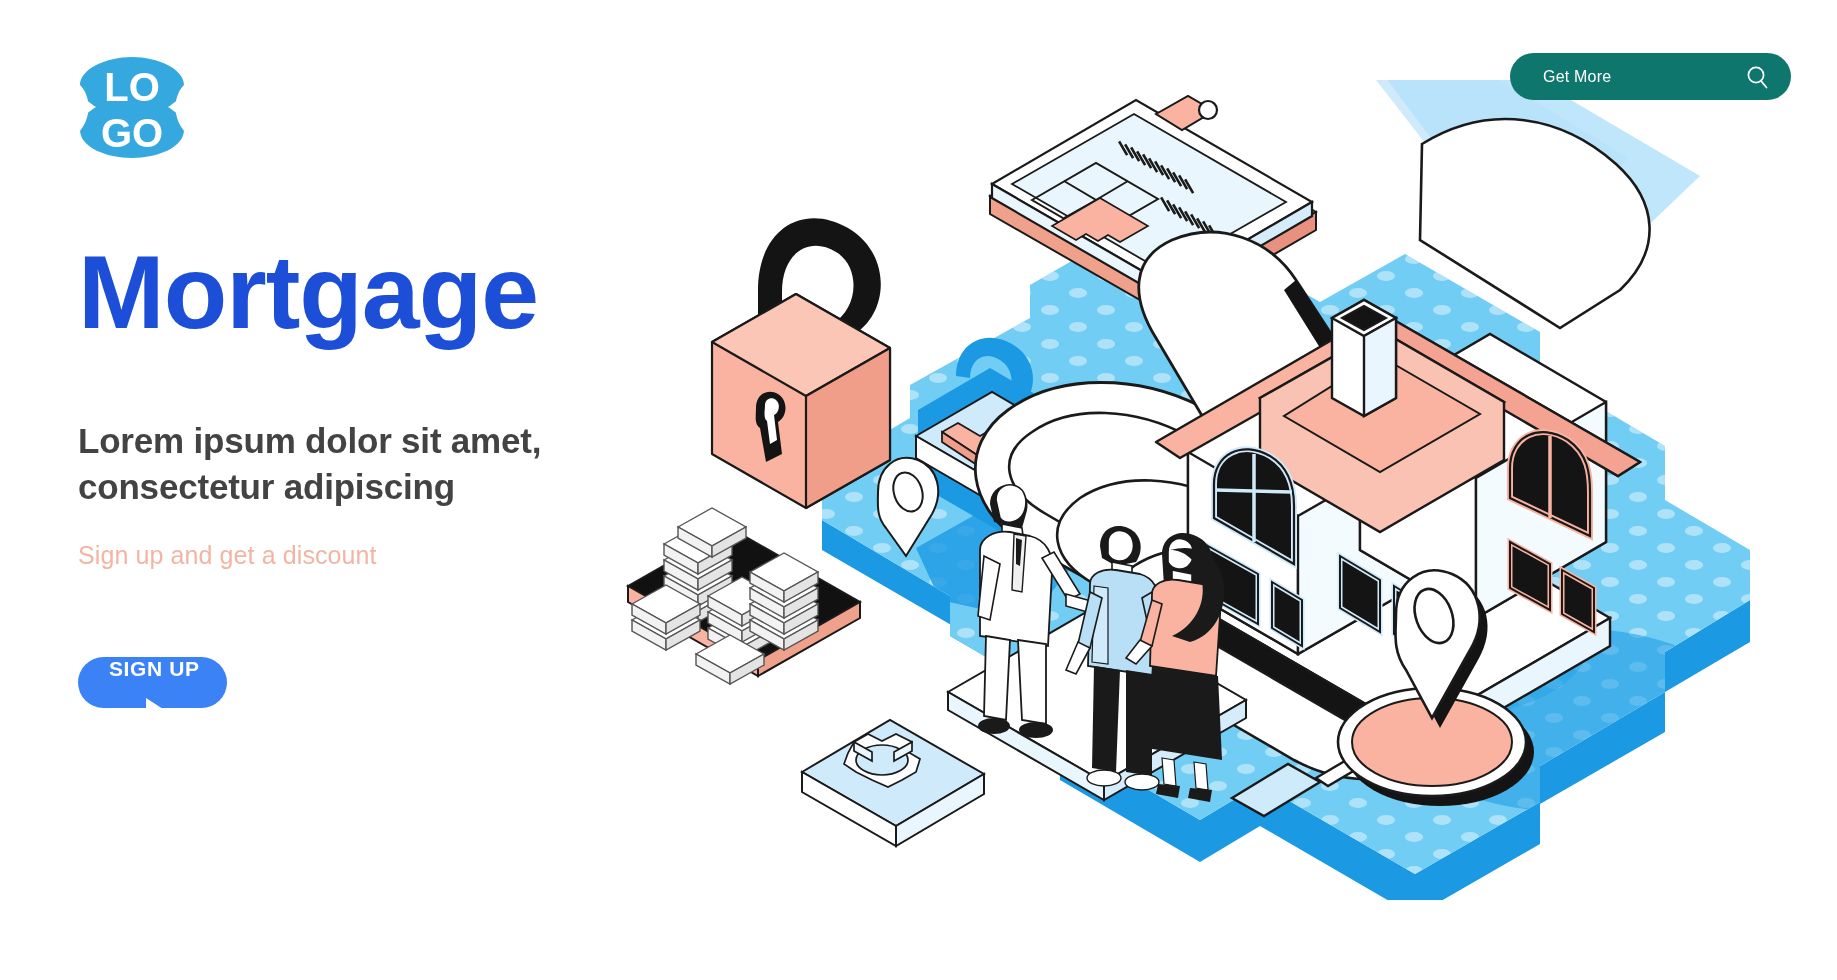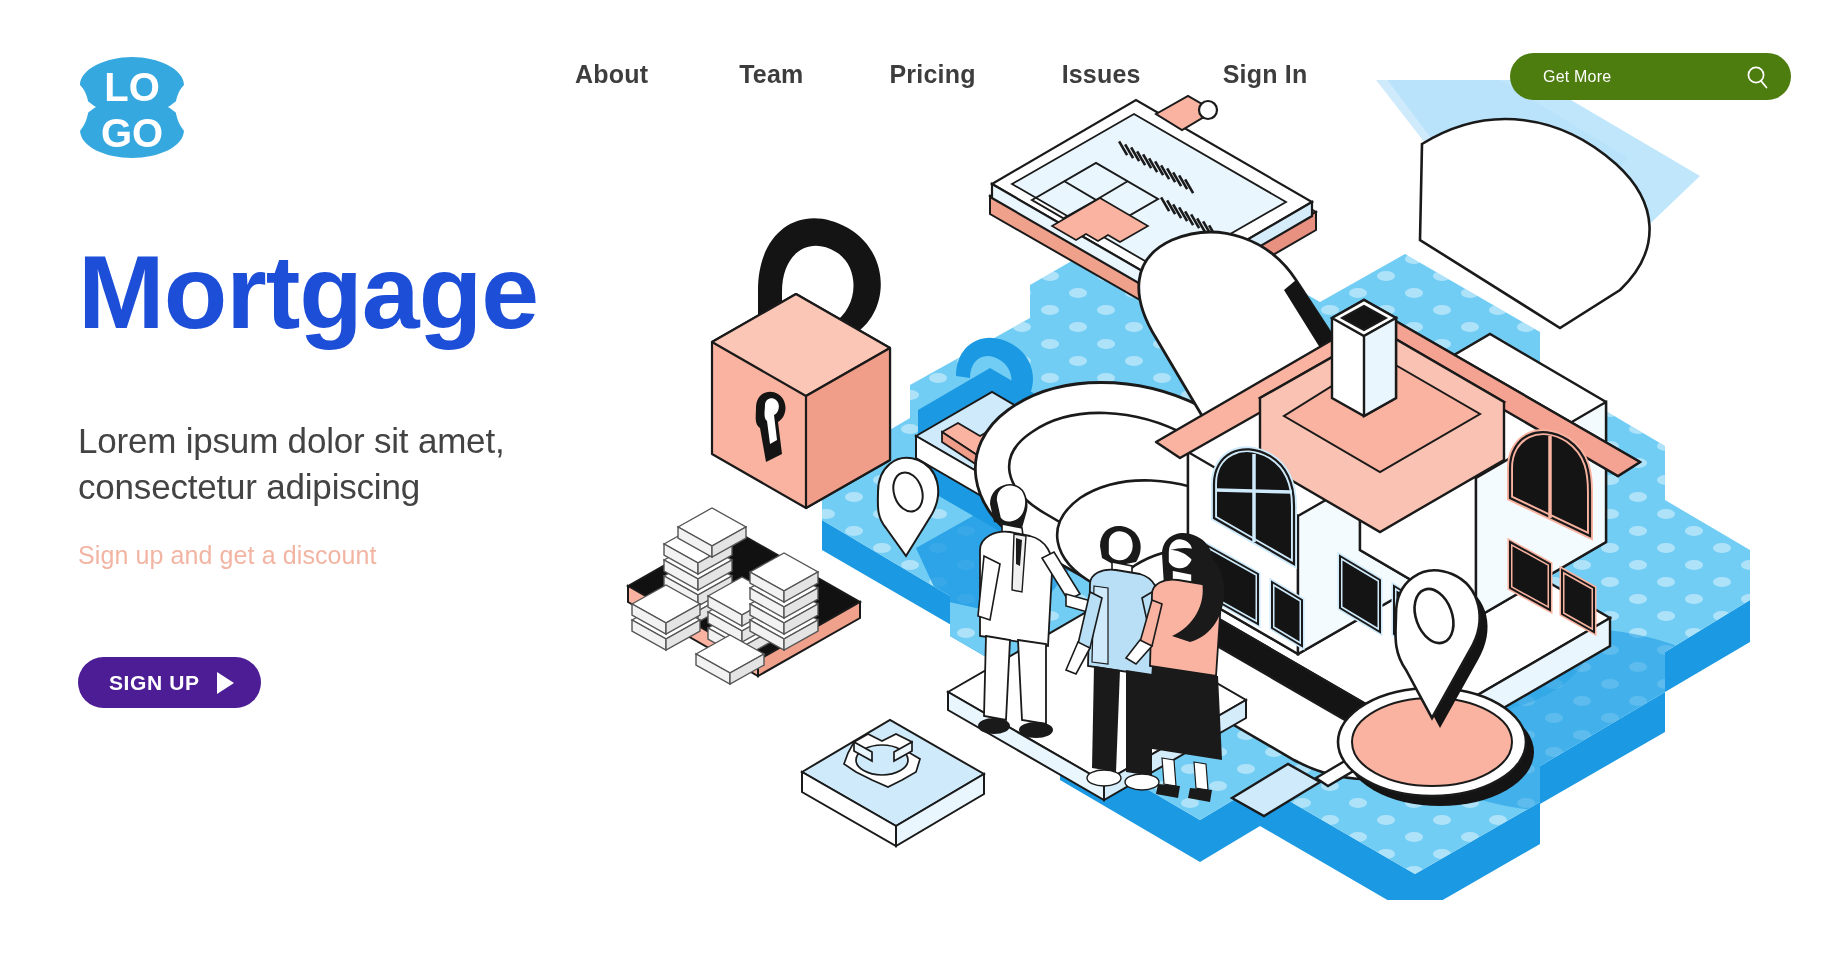--- a/index.html
+++ b/index.html
@@ -62,21 +62,21 @@
   .nav-gap-3 { margin-right: 86px; }
   .nav-gap-4 { margin-right: 82px; }
 
   .search-pill {
     position: absolute;
     left: 1510px;
     top: 53px;
     width: 281px;
     height: 47px;
     border-radius: 24px;
-    background: #4d7c0f;
+    background: #0f766e;
     display: flex;
     align-items: center;
     justify-content: space-between;
     padding: 0 20px 0 33px;
     cursor: text;
   }
   .search-pill .ph {
     color: #ffffff;
     font-size: 16px;
     letter-spacing: 0.2px;
@@ -95,42 +95,43 @@
     font-size: 104px;
     line-height: 1.0;
     font-weight: bold;
     color: #1d4ed8;
     letter-spacing: -1px;
     margin-bottom: 74px;
   }
   .hero-sub {
     font-size: 35px;
     line-height: 1.30;
-    font-weight: normal;
+    font-weight: bold;
     color: #434343;
     letter-spacing: -0.2px;
     margin-bottom: 32px;
     max-width: 520px;
   }
   .hero-note {
     font-size: 25px;
     color: #f3b5a3;
     letter-spacing: 0.1px;
     margin-bottom: 87px;
   }
   .signup-btn {
     display: inline-flex;
     align-items: center;
     gap: 17px;
-    background: #4c1d95;
+    background: #3b82f6;
     border: none;
     border-radius: 26px;
     height: 51px;
     padding: 0 27px 0 31px;
     cursor: pointer;
+    flex-direction: column;
   }
   .signup-btn .label {
     color: #ffffff;
     font-size: 21px;
     font-weight: bold;
     letter-spacing: 0.6px;
   }
   .signup-btn .tri {
     width: 0; height: 0;
     border-left: 17px solid #ffffff;
@@ -160,27 +161,20 @@
       <svg viewBox="0 0 108 105">
         <path d="M54 2 C80 2 106 14 106 30 C106 42 96 48 90 52 C96 56 106 62 106 75 C106 92 80 103 54 103 C28 103 2 92 2 75 C2 62 12 56 18 52 C12 48 2 42 2 30 C2 14 28 2 54 2 Z" fill="#35a8e0"></path>
         <path d="M54 0 C70 0 84 6 92 15 C84 22 70 27 54 27 C38 27 24 22 16 15 C24 6 38 0 54 0 Z" fill="#ffffff" opacity="0"></path>
         <text x="54" y="46" font-family="Liberation Sans, sans-serif" font-size="40" font-weight="bold" fill="#ffffff" text-anchor="middle">LO</text>
         <text x="54" y="92" font-family="Liberation Sans, sans-serif" font-size="40" font-weight="bold" fill="#ffffff" text-anchor="middle">GO</text>
         <path d="M0 28 C14 40 14 64 0 78 Z" fill="#ffffff"></path>
         <path d="M108 28 C94 40 94 64 108 78 Z" fill="#ffffff"></path>
       </svg>
     </div>
 
-    <nav class="nav">
-      <a class="nav-item nav-gap-1">About</a>
-      <a class="nav-item nav-gap-2">Team</a>
-      <a class="nav-item nav-gap-3">Pricing</a>
-      <a class="nav-item nav-gap-4">Issues</a>
-      <a class="nav-item">Sign In</a>
-    </nav>
 
     <div class="search-pill">
       <span class="ph">Get More</span>
       <svg class="search-icon" viewBox="0 0 26 26">
         <circle cx="11" cy="11" r="7.6" fill="none" stroke="#ffffff" stroke-width="1.7"></circle>
         <line x1="15.8" y1="16.6" x2="21.5" y2="23.5" stroke="#ffffff" stroke-width="1.7" stroke-linecap="round"></line>
       </svg>
     </div>
   </header>
 

